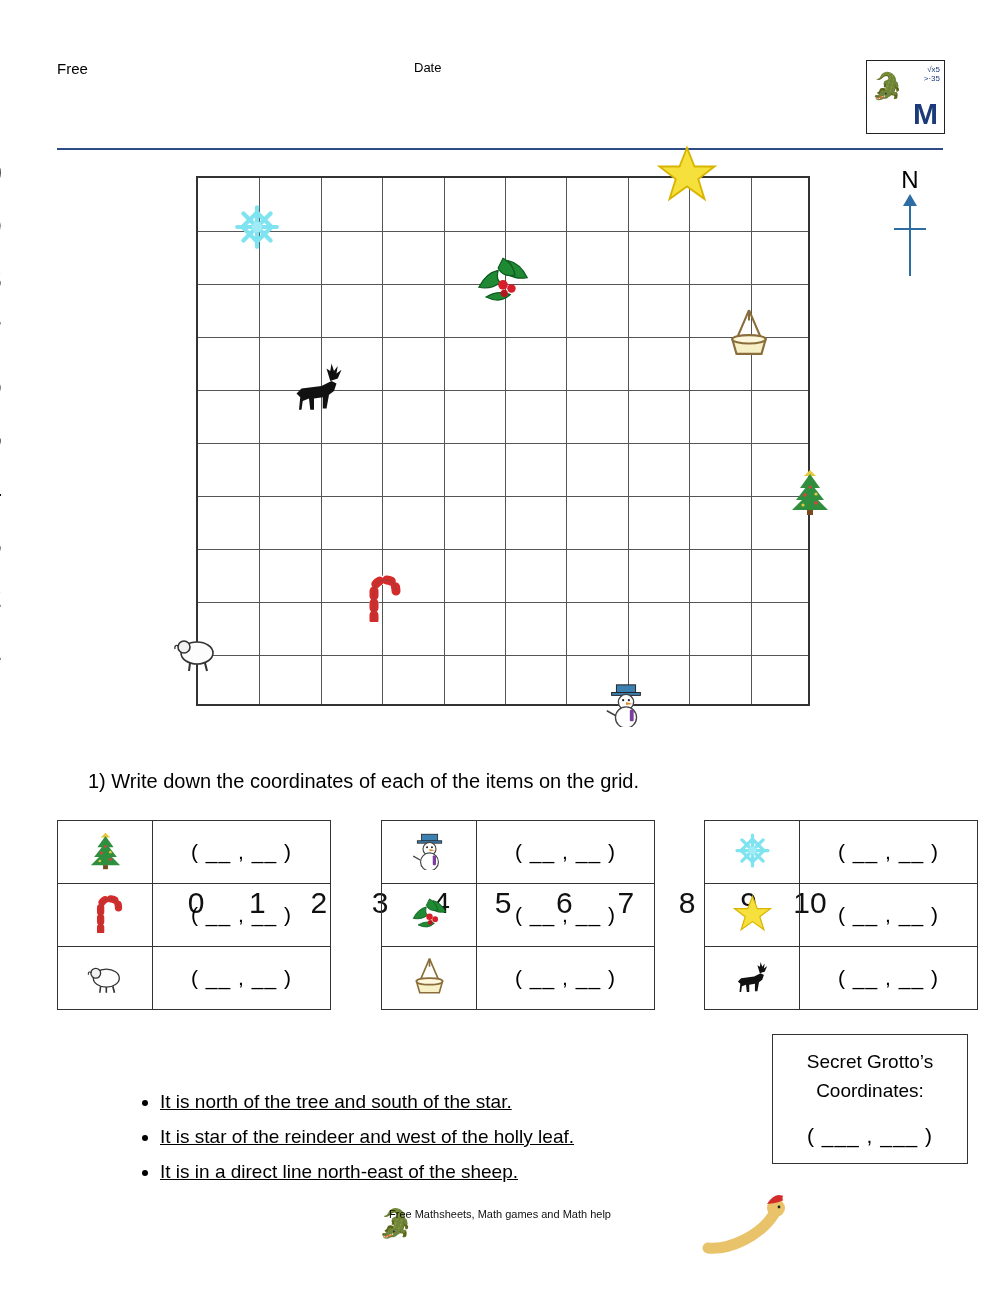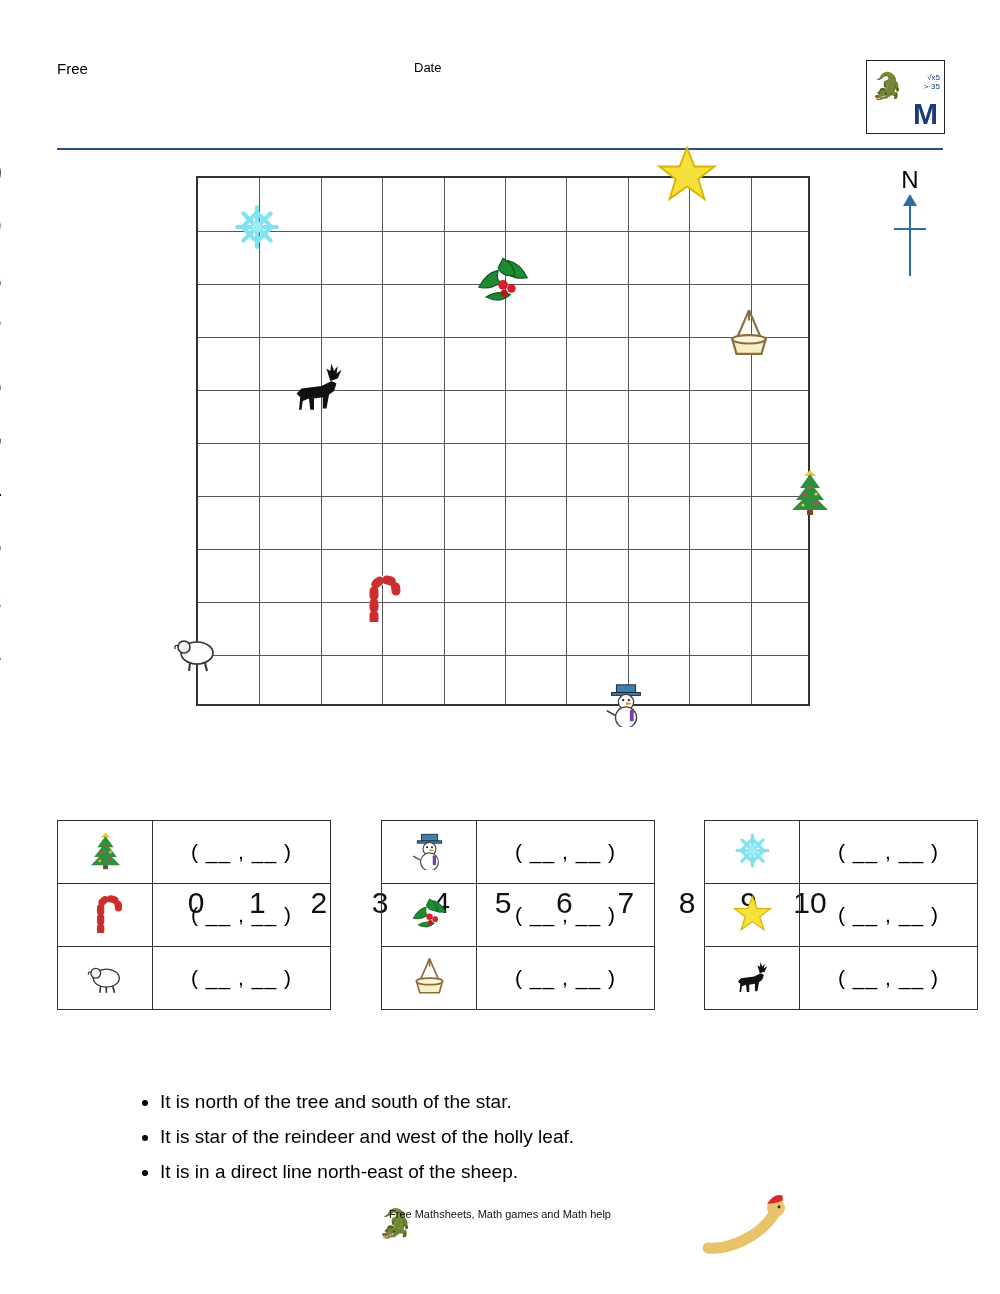--- a/index.html
+++ b/index.html
@@ -23,21 +23,21 @@
     font-family:"DejaVu Sans", sans-serif;
   }
   .title-rule{position:absolute;left:57px;top:148px;width:886px;height:2px;background:#2e4d86;}
 
   .logo-box{
     position:absolute;right:55px;top:60px;width:77px;height:72px;
     border:1px solid #222;background:#fff;
   }
   .logo-box .lg-sal{position:absolute;left:4px;top:12px;font-size:26px;color:#e8b923;line-height:1;}
   .logo-box .lg-m{position:absolute;right:6px;bottom:4px;font-size:30px;font-weight:bold;color:#1b3a7a;line-height:1;}
-  .logo-box .lg-txt{position:absolute;right:4px;top:12px;font-size:8px;color:#1b3a7a;text-align:right;line-height:1.15;}
+  .logo-box .lg-txt{position:absolute;right:4px;top:4px;font-size:8px;color:#1b3a7a;text-align:right;line-height:1.15;}
 
   
   .grid-wrap{position:absolute;left:196px;top:176px;width:614px;height:530px;}
   .grid-lines{position:absolute;inset:0;border:2px solid #333;box-sizing:border-box;}
   .vline{position:absolute;top:0;bottom:0;width:1px;background:#555;}
   .hline{position:absolute;left:0;right:0;height:1px;background:#555;}
 
   .ylab{position:absolute;right:808px;width:60px;text-align:right;font-size:30px;color:#111;}
   .xlab{position:absolute;top:710px;width:40px;text-align:center;font-size:30px;color:#111;}
 
@@ -46,21 +46,21 @@
   
   .compass{position:absolute;left:880px;top:166px;width:60px;height:110px;}
   .compass .n{position:absolute;left:0;top:0;width:60px;text-align:center;font-size:24px;}
   .compass .arrow{position:absolute;left:29px;top:34px;width:2px;height:76px;background:#2e6ca4;}
   .compass .head{position:absolute;left:23px;top:28px;width:0;height:0;border-left:7px solid transparent;border-right:7px solid transparent;border-bottom:12px solid #2e6ca4;}
   .compass .cross{position:absolute;left:14px;top:62px;width:32px;height:2px;background:#2e6ca4;}
 
   
   .q1{position:absolute;left:88px;top:770px;font-size:20px;}
   .q2{position:absolute;left:88px;top:1034px;font-size:20px;}
-  .clues{position:absolute;left:120px;top:1072px;width:660px;font-size:19px;}
+  .clues{position:absolute;left:120px;top:1072px;width:660px;font-size:19px;text-decoration:underline;}
   .clues li{margin-bottom:13px;}
 
   
   .tbl{position:absolute;border:1px solid #333;border-collapse:collapse;}
   .tbl td{border:1px solid #333;height:60px;vertical-align:middle;}
   .tbl td.icon{width:92px;text-align:center;}
   .tbl td.ans{width:175px;text-align:center;font-size:21px;letter-spacing:1px;}
   #tbl1{left:57px;top:820px;}
   #tbl2{left:381px;top:820px;}
   #tbl3{left:704px;top:820px;}
@@ -237,20 +237,21 @@
             <g fill="#7b3fa0">
               <rect x="28" y="30" width="4" height="12" rx="1"></rect>
             </g>
             <g stroke="#444" stroke-width="1.6">
               <line x1="13" y1="36" x2="4" y2="31"></line>
             </g>
           </svg></div>
       </div>
   </div>
 
+  <div class="q1">1)  Write down the coordinates of each of the items on the grid.</div>
 
   <table class="tbl" id="tbl1">
       <tbody>
         <tr>
           <td class="icon"><svg width="39" height="39" viewBox="0 0 48 48">
               <polygon points="24,2 30,8 18,8" fill="#e8c83c"></polygon>
               <polygon points="24,6 34,20 14,20" fill="#2f8f3e"></polygon>
               <polygon points="24,14 38,32 10,32" fill="#2f8f3e"></polygon>
               <polygon points="24,24 42,42 6,42" fill="#2f8f3e"></polygon>
               <rect x="21" y="42" width="6" height="5" fill="#7a4a1c"></rect>
@@ -378,20 +379,25 @@
         </tr>
       </tbody>
     </table>
 
   <ul class="clues" id="clues">
       <li>It is north of the tree and south of the star.</li>
       <li>It is star of the reindeer and west of the holly leaf.</li>
       <li>It is in a direct line north-east of the sheep.</li>
     </ul>
 
+  <div class="grotto">
+    <div>Secret Grotto’s</div>
+    <div>Coordinates:</div>
+    <div class="coords">(  ___  ,  ___  )</div>
+  </div>
 
   <div class="foot-sal">🐊</div>
   <div class="footer">
     <div class="f-line">Free Mathsheets, Math games and Math help</div>
   </div>
   <div class="foot-worm">
     <svg width="110" height="70" viewBox="0 0 110 70">
       <path d="M18 62 C 40 64, 70 50, 84 28" stroke="#e8c36a" stroke-width="11" fill="none" stroke-linecap="round"></path>
       <circle cx="86" cy="22" r="9" fill="#e8c36a"></circle>
       <path d="M77 18 q9 -14 20 -6 q-6 5 -20 6 z" fill="#d42b2b"></path>

